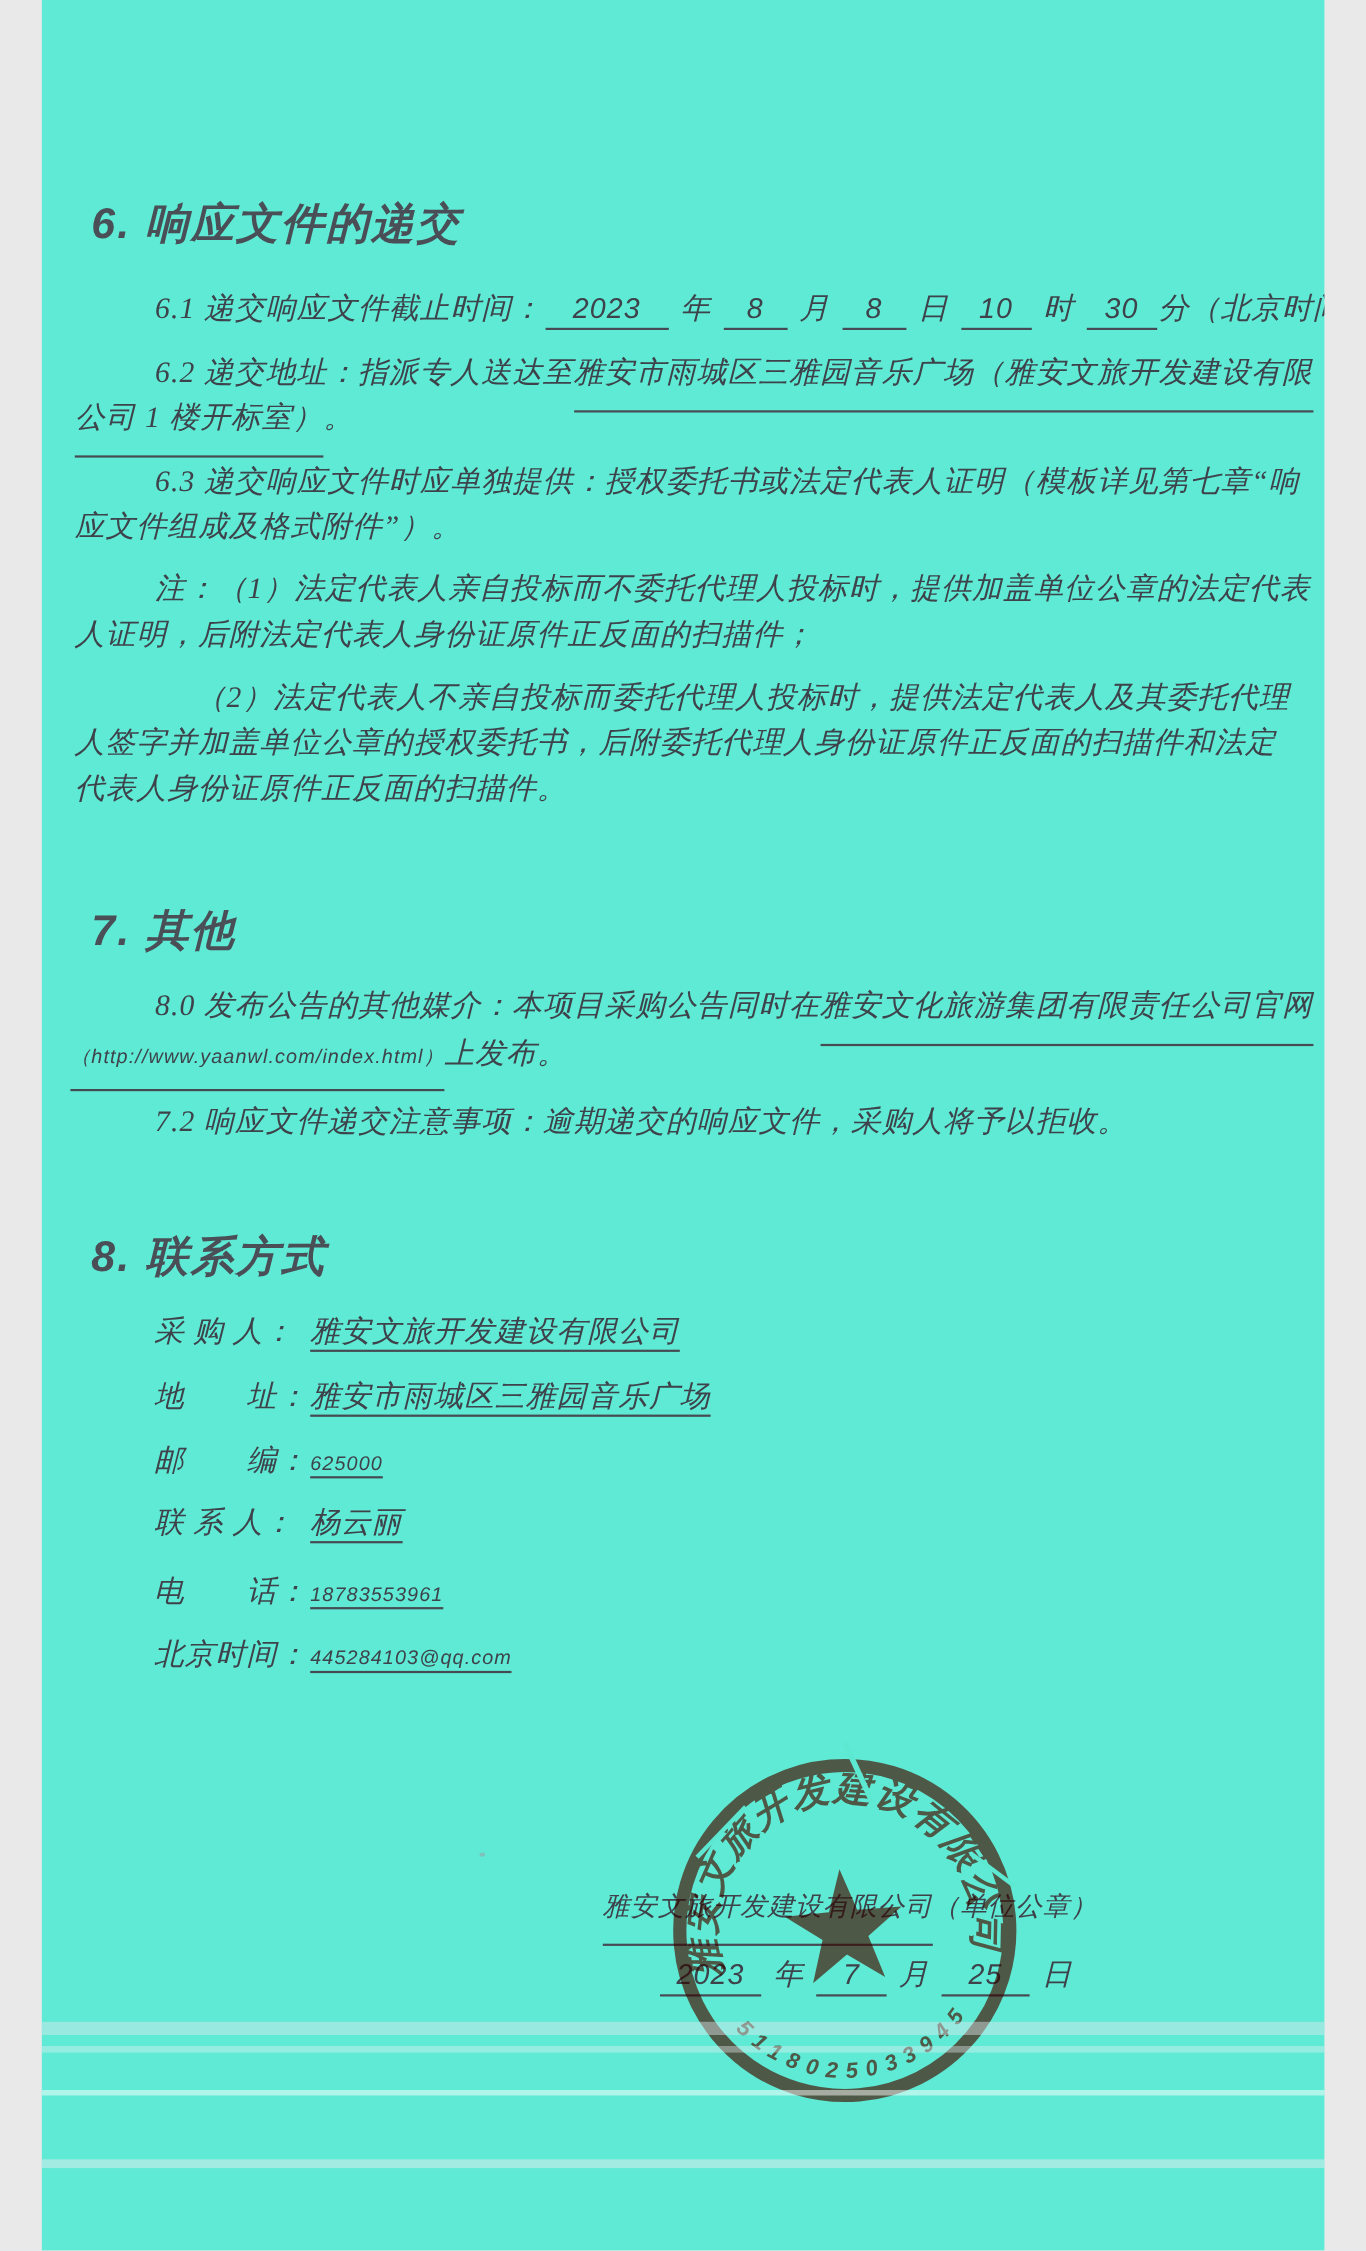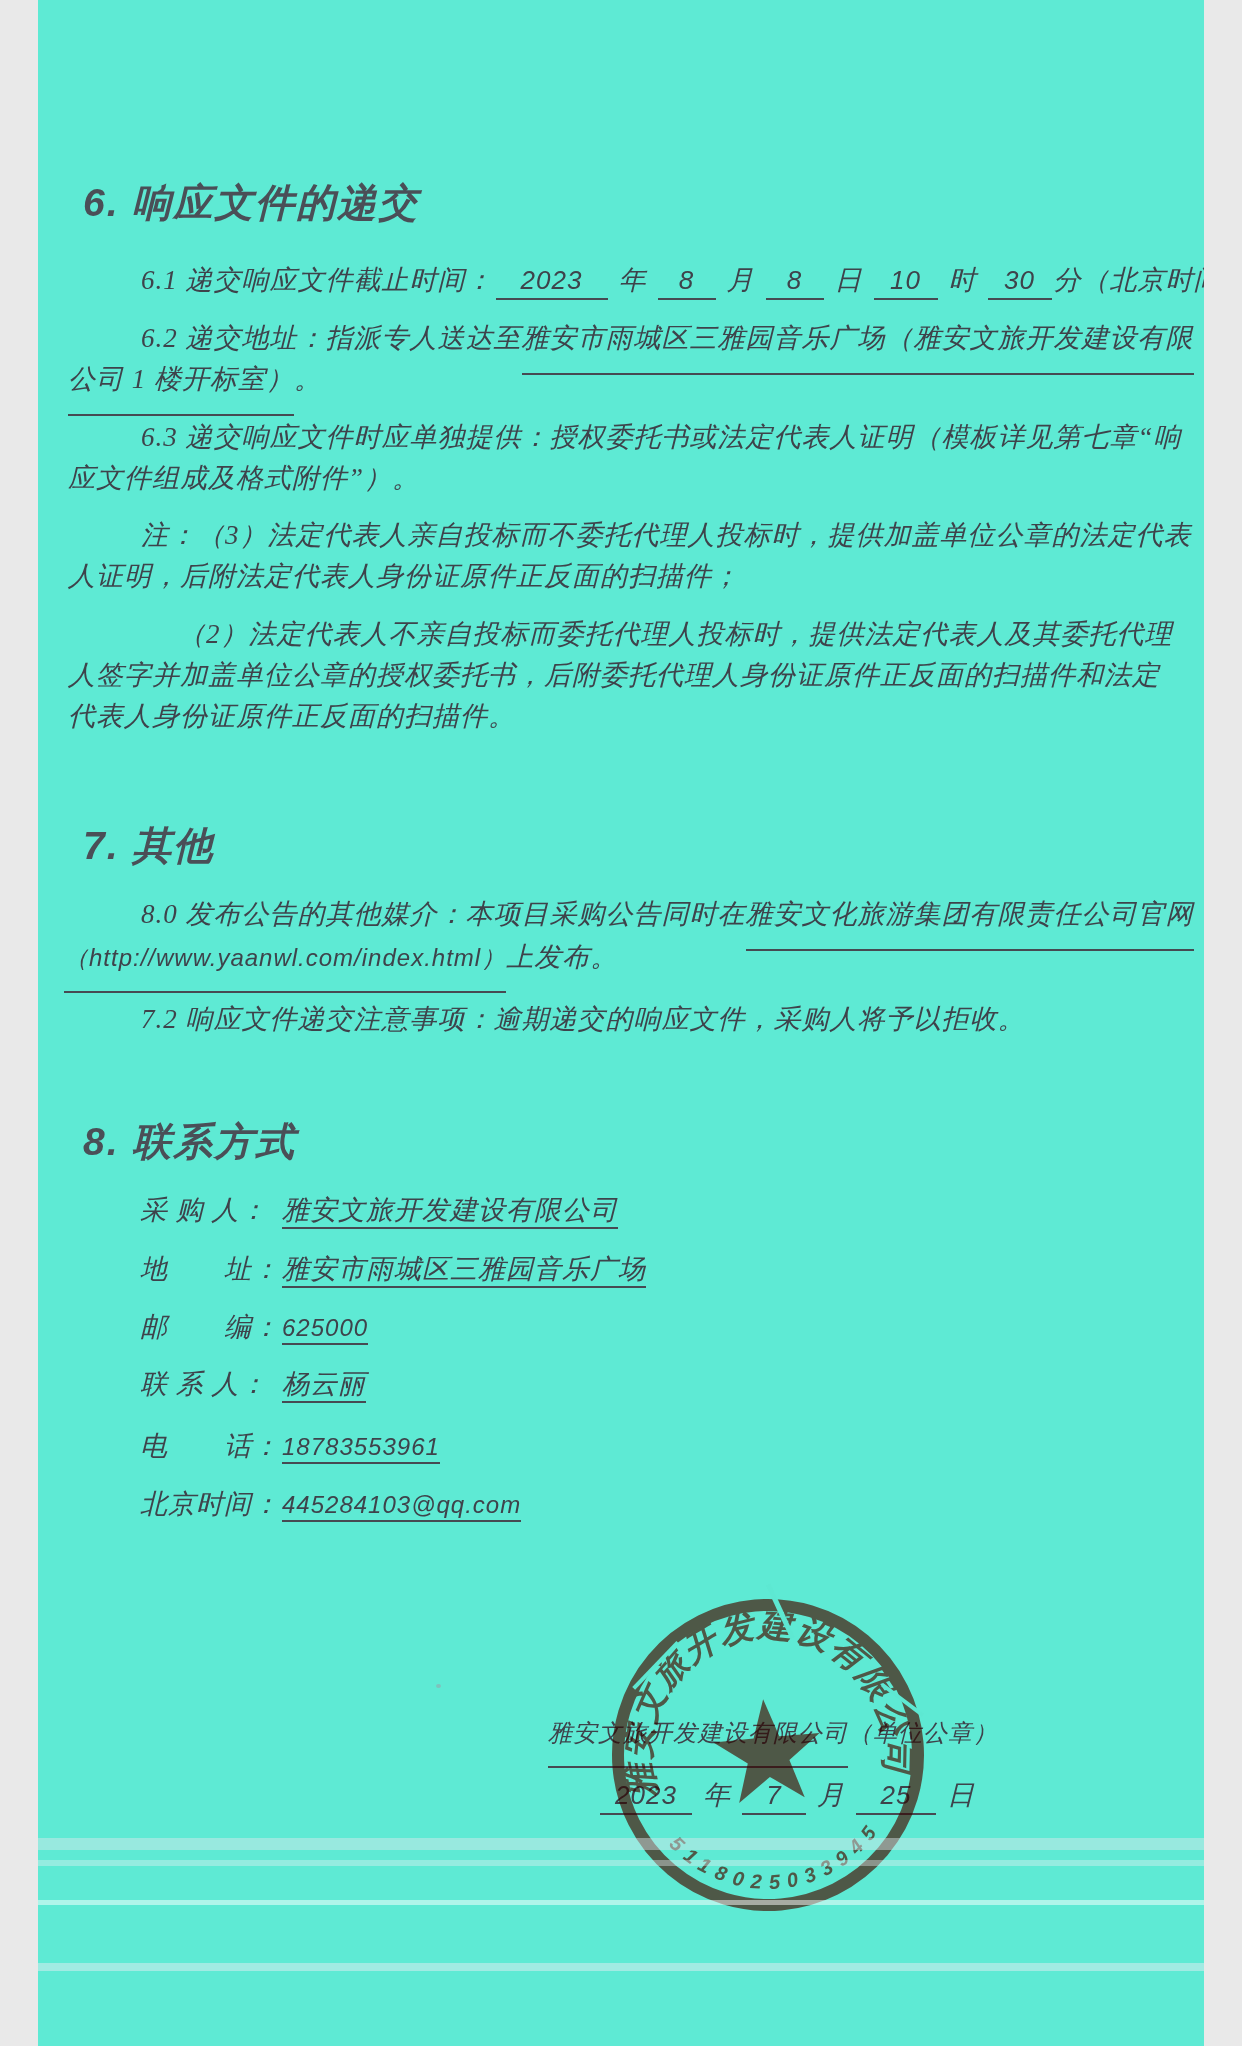--- a/index.html
+++ b/index.html
@@ -17,21 +17,21 @@
   }
   .ln{position:absolute;font-size:27px;letter-spacing:1px;white-space:nowrap;}
   .u{border-bottom:2px solid #464a52;padding-bottom:20px;}
   .blank{
     display:inline-block;text-align:center;border-bottom:2px solid #464a52;
     font-family:"Liberation Sans","DejaVu Sans",sans-serif;font-size:26px;
     padding-bottom:2px;margin:0 2px;
   }
   .w110{width:112px}.w60{width:58px}.w64{width:64px}.w80{width:80px}.w92{width:92px}
   .unit{margin:0 9px;}
-  .lat{font-family:"Liberation Sans","DejaVu Sans",sans-serif;font-size:24px;}
+  .lat{font-family:"Liberation Sans","DejaVu Sans",sans-serif;font-size:18px;}
   .clabel{display:inline-block;width:142px;}
   .cval{border-bottom:2px solid #464a52;padding-bottom:2px;}
   .seal{position:absolute;left:552px;top:1577px;z-index:5;mix-blend-mode:multiply;opacity:.86;}
   .band{position:absolute;left:0;width:1242px;z-index:6;pointer-events:none;}
   .speck{position:absolute;width:5px;height:4px;background:#9aa0a8;border-radius:50%;opacity:.55;}
 </style>
 </head>
 <body>
 
 <div class="page">
@@ -39,21 +39,21 @@
   <h1 class="h" style="left:45px;top:150px">6. 响应文件的递交</h1>
 
   <div class="ln" style="left:103px;top:262px"><span>6.1 递交响应文件截止时间：</span><span class="blank w110">2023</span><span class="unit">年</span><span class="blank w60">8</span><span class="unit">月</span><span class="blank w60">8</span><span class="unit">日</span><span class="blank w64">10</span><span class="unit">时</span><span class="blank w64">30</span><span>分（北京时间）。</span></div>
 
   <div class="ln" style="left:103px;top:320px"><span>6.2 递交地址：指派专人送达至</span><span class="u">雅安市雨城区三雅园音乐广场（雅安文旅开发建设有限</span></div>
   <div class="ln" style="left:30px;top:361px"><span class="u">公司 1 楼开标室）</span><span>。</span></div>
 
   <div class="ln" style="left:103px;top:419px">6.3 递交响应文件时应单独提供：授权委托书或法定代表人证明（模板详见第七章“响</div>
   <div class="ln" style="left:30px;top:460px">应文件组成及格式附件”）。</div>
 
-  <div class="ln" style="left:103px;top:517px">注：（3）法定代表人亲自投标而不委托代理人投标时，提供加盖单位公章的法定代表</div>
+  <div class="ln" style="left:103px;top:517px">注：（1）法定代表人亲自投标而不委托代理人投标时，提供加盖单位公章的法定代表</div>
   <div class="ln" style="left:30px;top:558px">人证明，后附法定代表人身份证原件正反面的扫描件；</div>
 
   <div class="ln" style="left:140px;top:616px">（2）法定代表人不亲自投标而委托代理人投标时，提供法定代表人及其委托代理</div>
   <div class="ln" style="left:30px;top:657px">人签字并加盖单位公章的授权委托书，后附委托代理人身份证原件正反面的扫描件和法定</div>
   <div class="ln" style="left:30px;top:698px">代表人身份证原件正反面的扫描件。</div>
 
   <h1 class="h" style="left:45px;top:793px">7. 其他</h1>
 
   <div class="ln" style="left:103px;top:896px"><span>8.0 发布公告的其他媒介：本项目采购公告同时在</span><span class="u">雅安文化旅游集团有限责任公司官网</span></div>
   <div class="ln" style="left:26px;top:939px"><span class="u lat">（http://www.yaanwl.com/index.html）</span><span>上发布。</span></div>

